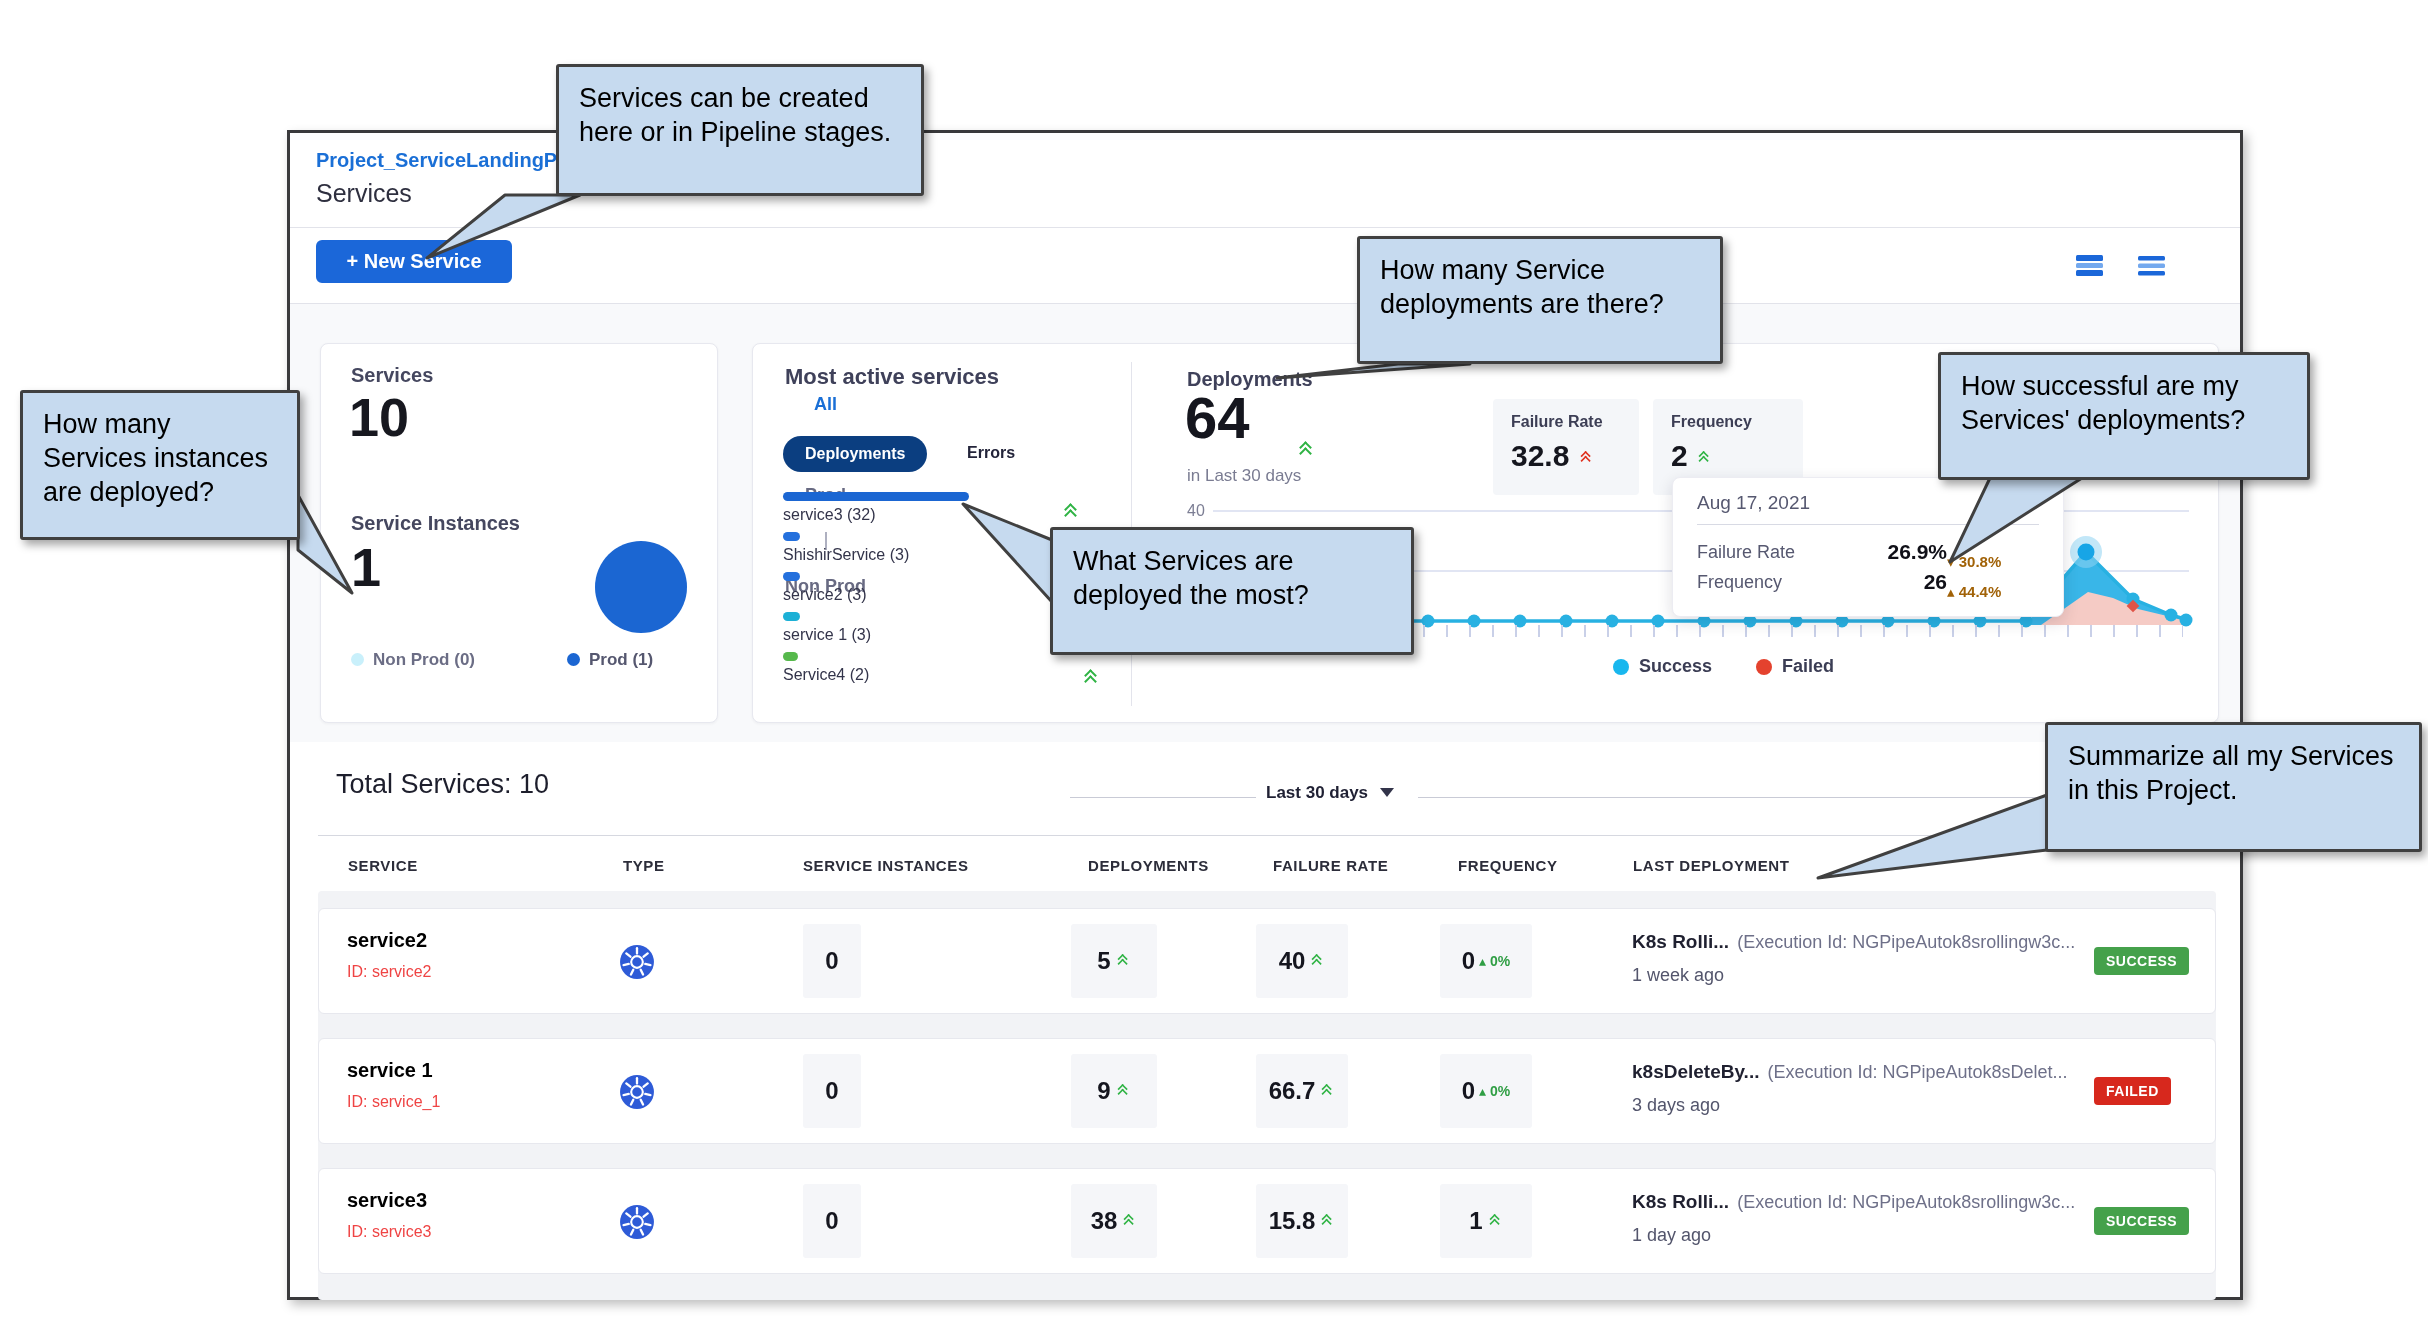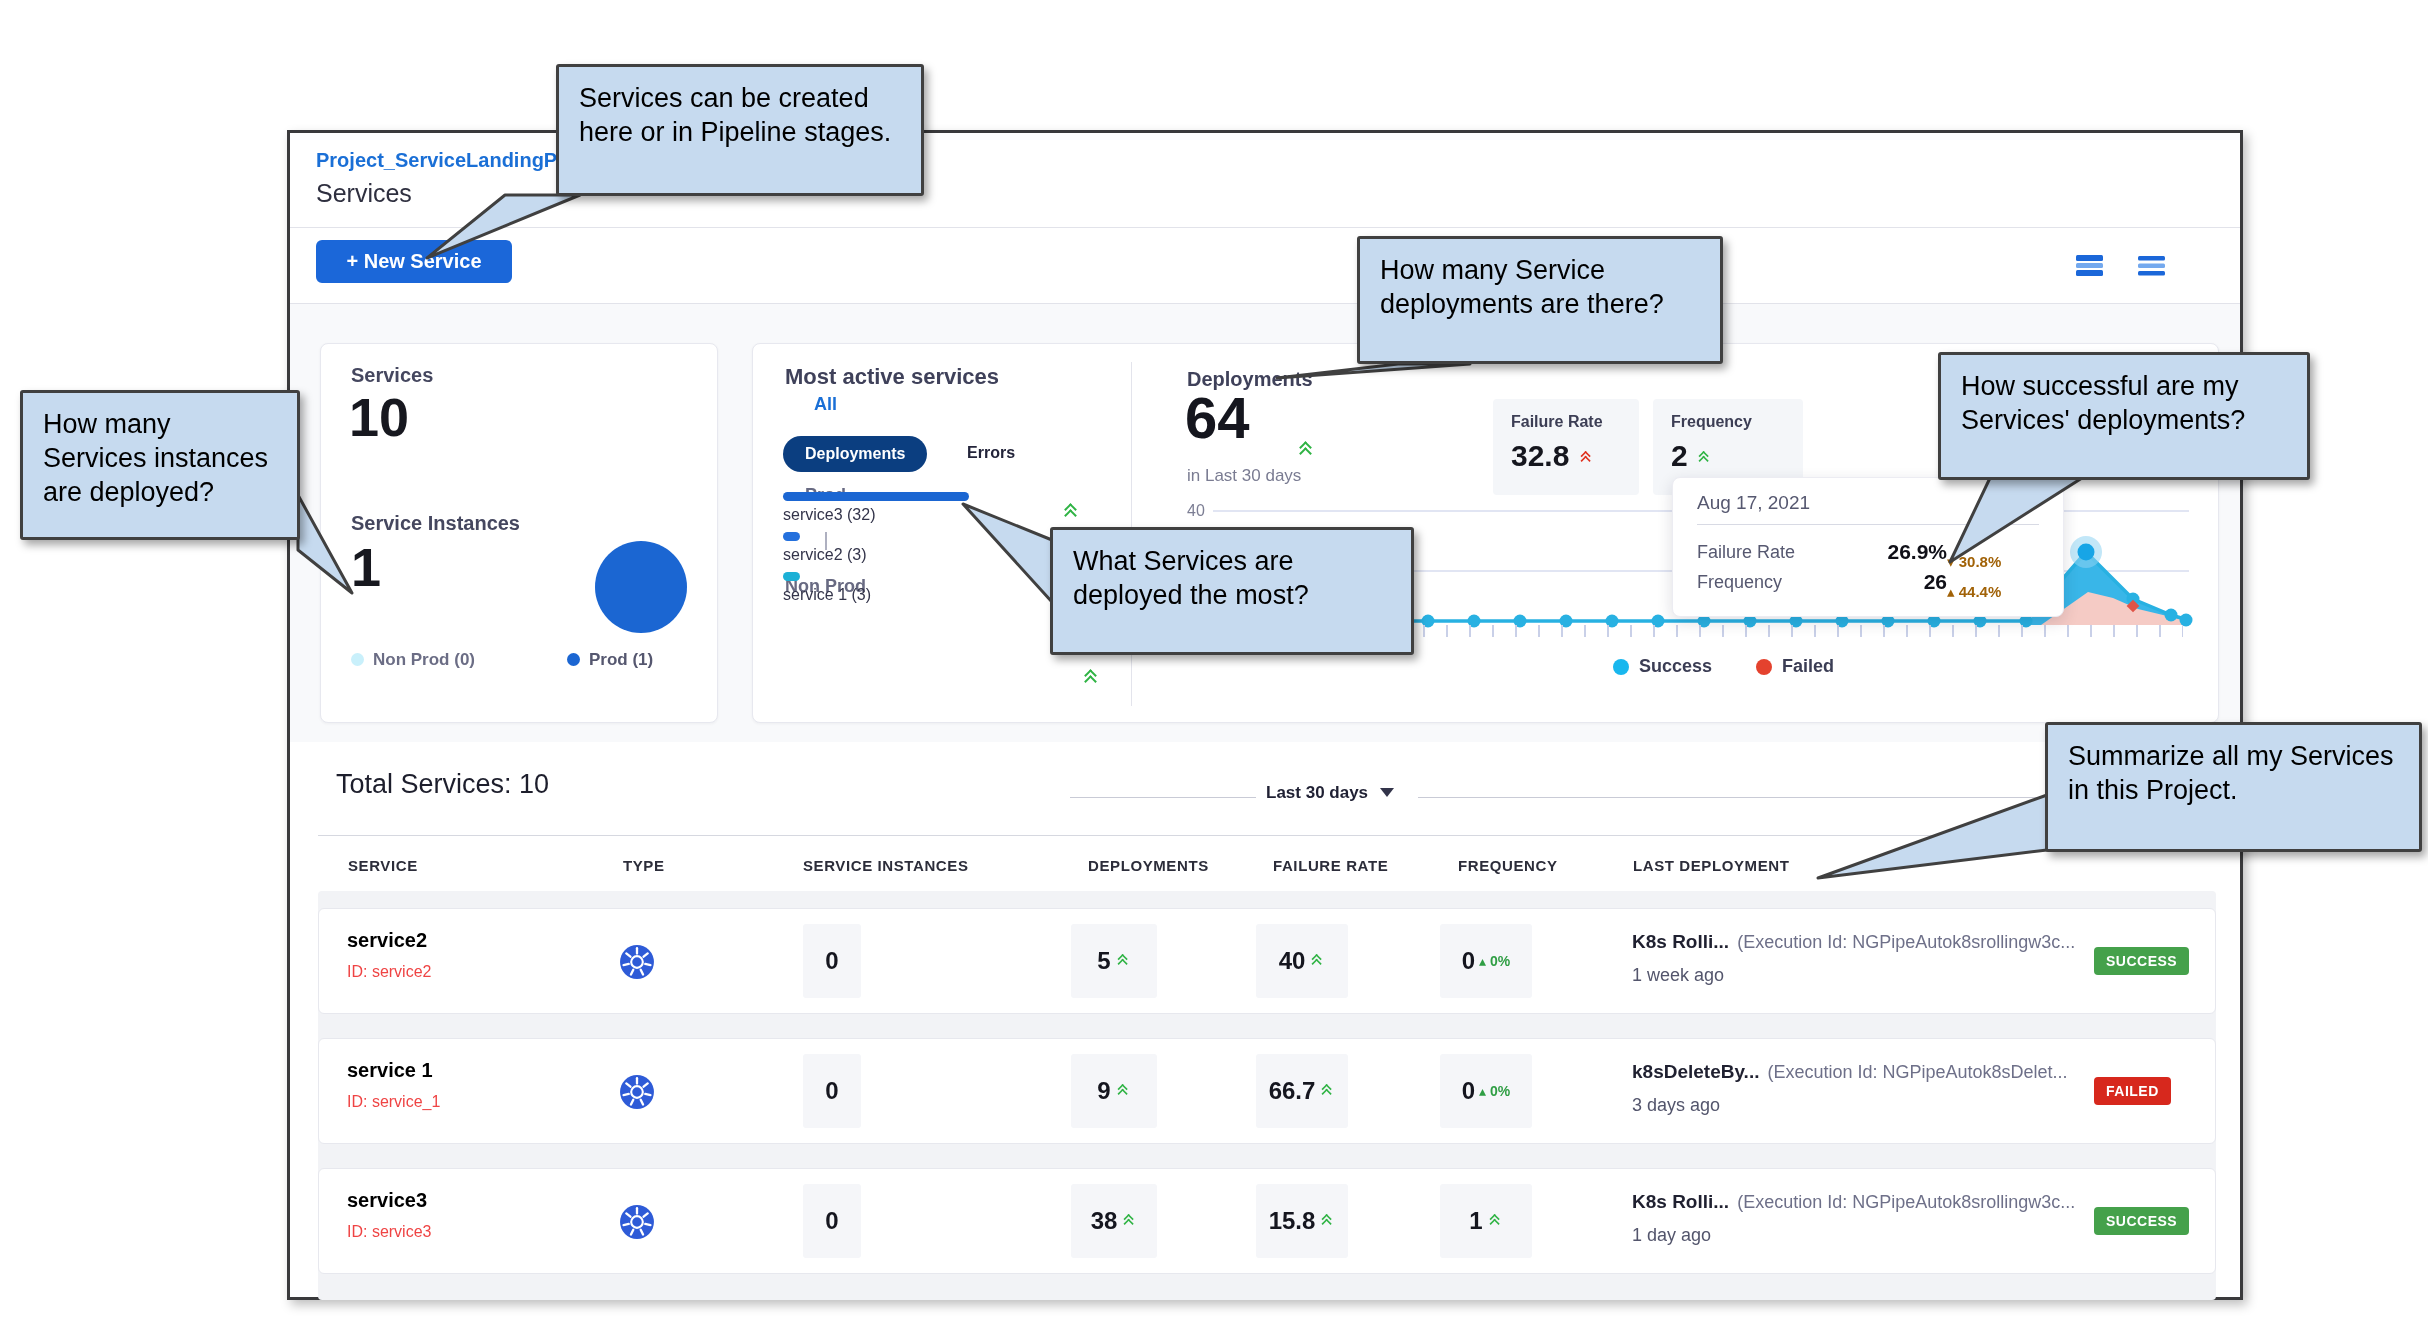--- a/index.html
+++ b/index.html
@@ -164,26 +164,34 @@
     </div>
     <button class="pill">Deployments</button>
     <button class="pill-alt">Errors</button>
 
     <div class="bars">
       <div class="bar-item">
           <div class="bar b0"></div>
           <div class="bar-l">service3 (32)</div>
         </div>
       <div class="bar-item">
+          <div class="bar b1"></div>
+          <div class="bar-l">ShishirService (3)</div>
+        </div>
+      <div class="bar-item">
           <div class="bar b2"></div>
           <div class="bar-l">service2 (3)</div>
         </div>
       <div class="bar-item">
           <div class="bar b3"></div>
           <div class="bar-l">service 1 (3)</div>
+        </div>
+      <div class="bar-item">
+          <div class="bar b4"></div>
+          <div class="bar-l">Service4 (2)</div>
         </div>
     </div>
     <span class="chev abs" style="left:310px;top:158px;"></span>
     <span class="chev abs" style="left:310px;top:324px;"></span>
 
     <div class="vdiv"></div>
 
     
     <div class="dep-title">Deployments</div>
     <div class="dep-value">64</div>

